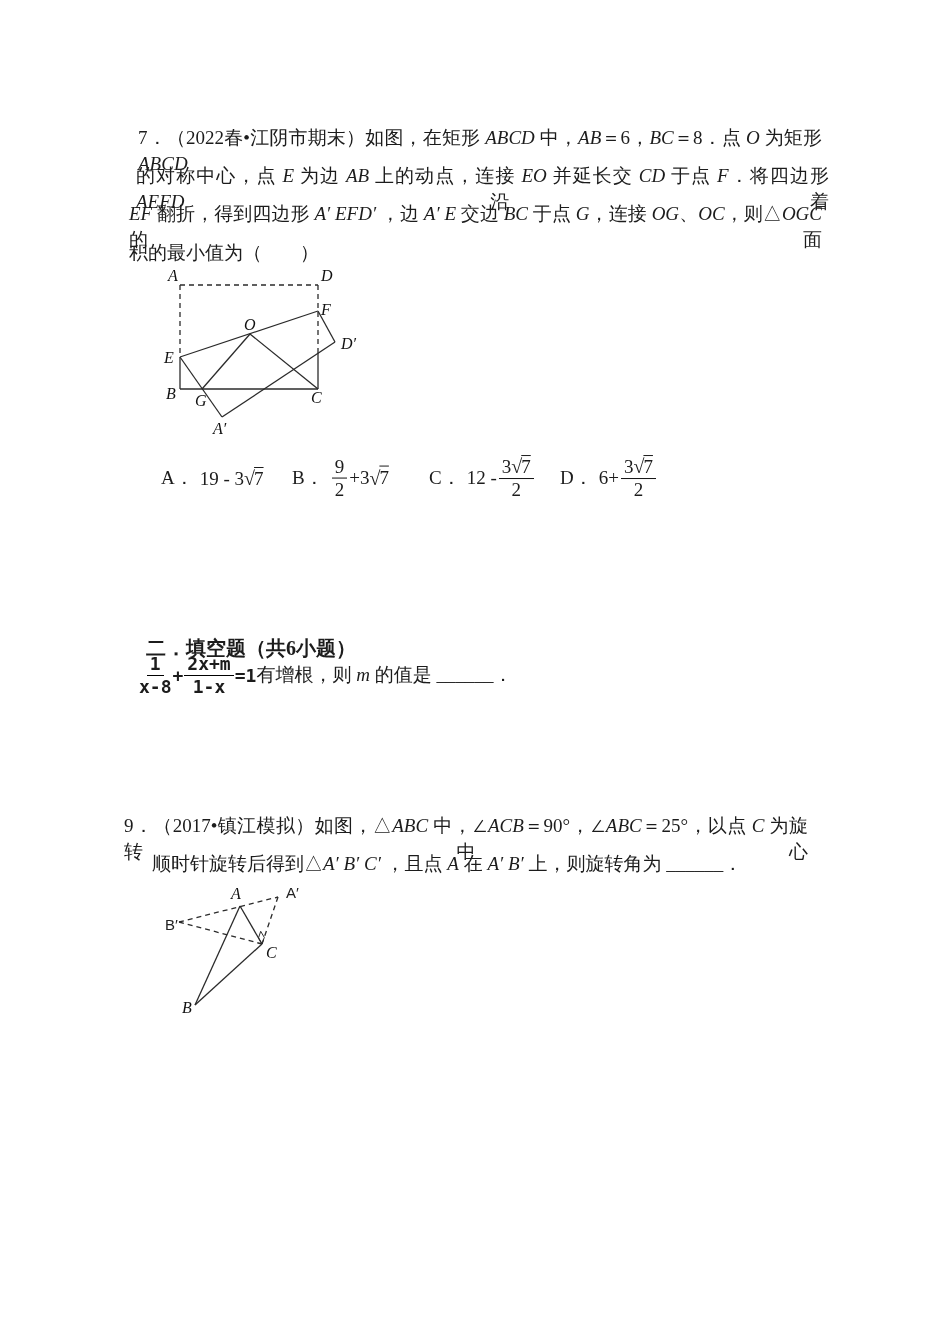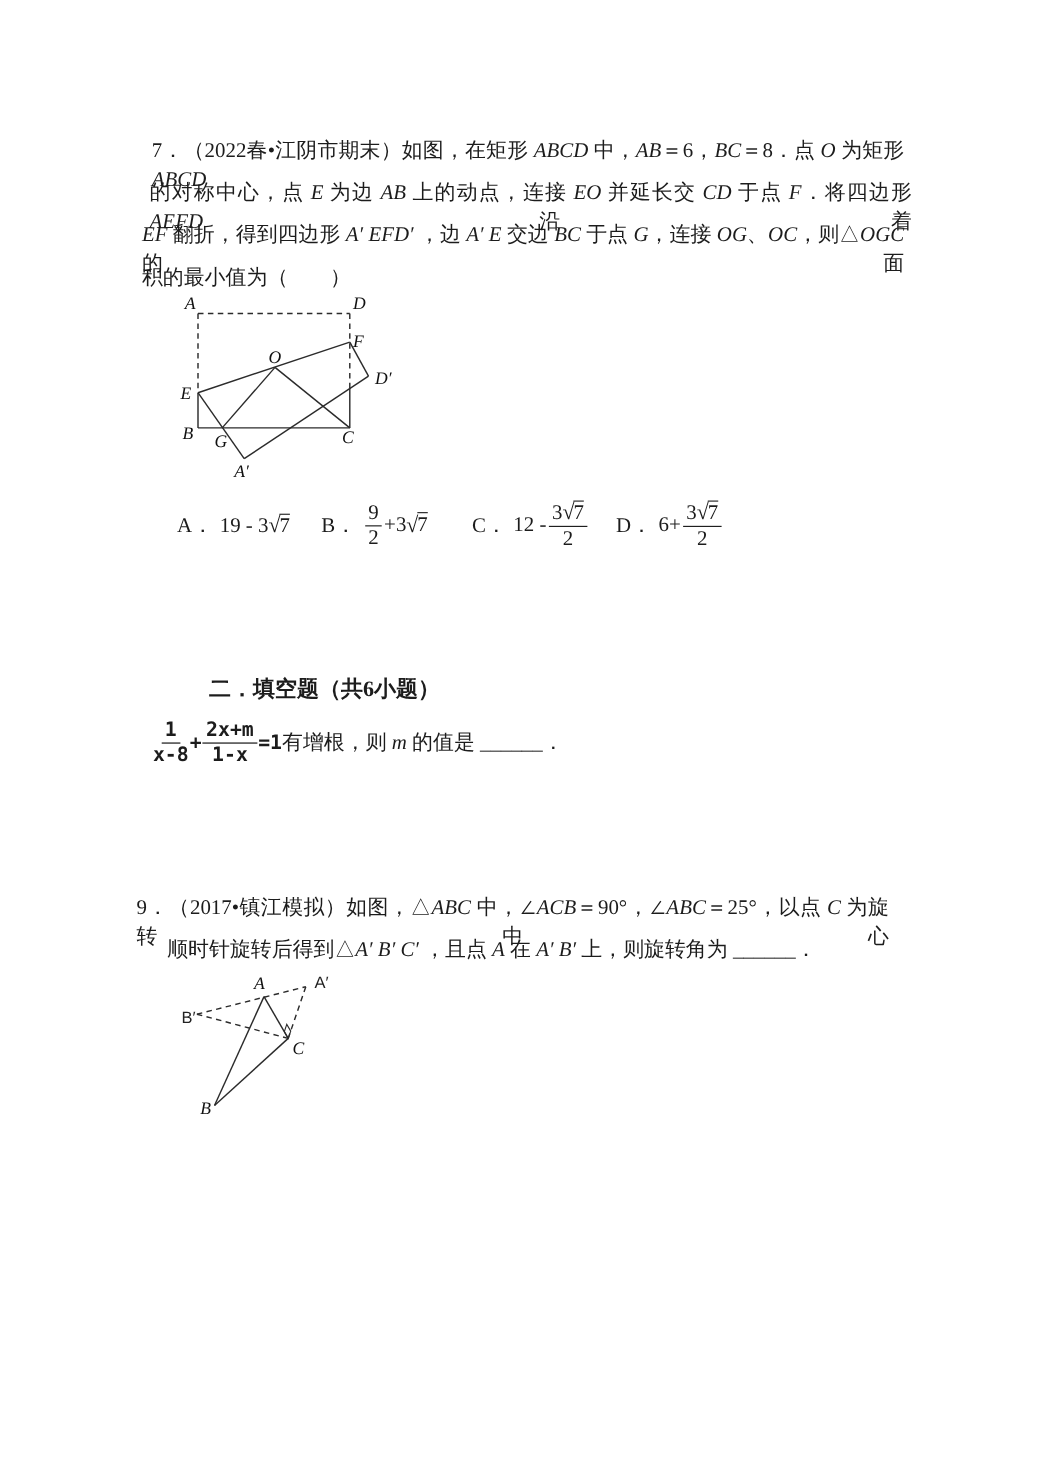--- a/index.html
+++ b/index.html
@@ -90,21 +90,21 @@
 </div>
 <div class="opt" style="left:560px;top:478px;">
   <span class="olab">D．</span>
   <span>6+</span>
   <span class="fr">
     <span class="fn"><span>3</span><span class="sq">√</span><span class="rr">7</span></span>
     <span class="fd">2</span>
   </span>
 </div>
 
-<div class="sect" style="left:146px;top:613px;margin-left:44px;">二．填空题（共6小题）</div>
+<div class="sect" style="left:146px;top:635px;">二．填空题（共6小题）</div>
 
 <div class="eqrow" style="left:138px;top:649px;height:52px;">
   <span class="mfr mn">
     <span class="fn">1</span>
     <span class="fd">x-8</span>
   </span>
   <span class="mn">+</span>
   <span class="mfr mn">
     <span class="fn">2x+m</span>
     <span class="fd">1-x</span>

